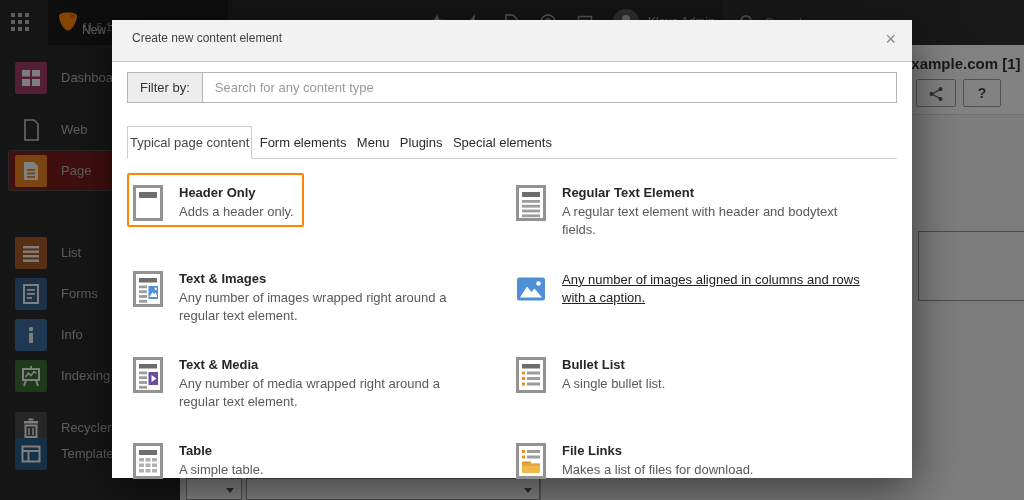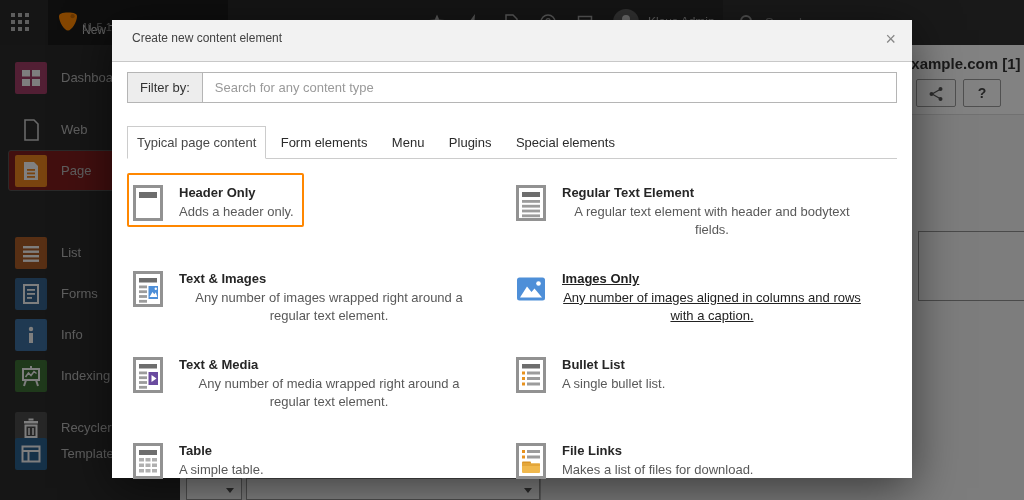--- a/index.html
+++ b/index.html
@@ -60,29 +60,29 @@
   .modal { position:absolute; left:112px; top:20px; width:800px; height:458px; background:#fff; z-index:10; box-shadow:0 10px 45px rgba(0,0,0,0.55); }
   .modal-header { position:relative; height:42px; background:#f2f2f2; border-bottom:1px solid #c8c8c8; }
   .modal-title { position:absolute; left:20px; top:11px; font-size:12px; color:#424242; }
   .modal-close { position:absolute; right:16px; top:9px; font-size:18px; color:#888; cursor:pointer; background:none; border:none; font-family:"Liberation Sans",sans-serif; }
   .modal-body { position:relative; padding:10px 15px 0 15px; }
   .filter-row { display:flex; height:31px; }
   .filter-addon { display:flex; align-items:center; padding:0 12px; background:#ededed; border:1px solid #b5b5b5; border-right:none; font-size:13px; color:#333; white-space:nowrap; }
   .filter-input { flex:1; border:1px solid #b5b5b5; padding:0 12px; font-size:13px; color:#333; font-family:"Liberation Sans",sans-serif; outline:none; }
   .filter-input::placeholder { color:#9a9a9a; }
   .tabs { margin-top:23px; border-bottom:1px solid #ccc; white-space:nowrap; }
-  .tab { display:inline-block; padding:8px 9px; font-size:13px; color:#2b2b2b; margin-bottom:-1px; cursor:pointer; border:1px solid transparent; }
+  .tab { display:inline-block; padding:8px 2px; font-size:13px; color:#2b2b2b; margin-bottom:-1px; cursor:pointer; border:1px solid transparent; }
   .tab.active { background:#fff; border-color:#ccc #ccc #fff #ccc; color:#474747; }
   .items-grid { display:grid; grid-template-columns:383px 383px; padding:14px 0 0 0; row-gap:14px; align-items:start; }
   .ce-item { display:inline-flex; gap:16px; padding:10px 8px 4px 4px; border:2px solid transparent; border-radius:2px; cursor:pointer; max-width:376px; width:max-content; }
   .ce-item.selected { border-color:#ff8700; }
   .ce-icon { flex:0 0 30px; width:30px; height:36px; }
   .ce-text { max-width:300px; }
   .ce-title { font-size:13px; font-weight:bold; color:#262626; margin-bottom:3px; }
-  .ce-desc { font-size:13px; color:#595959; line-height:1.38;text-align:center; }
+  .ce-desc { font-size:13px; color:#595959; line-height:1.38; }
   .ce-item.hovered .ce-title, .ce-item.hovered .ce-desc { text-decoration:underline; color:#222; }
 </style>
 </head>
 <body>
 
 <div id="stage">
 
   <div class="topbar">
     <span class="appsmenu">
       <svg width="20" height="20" viewBox="0 0 20 20">
@@ -376,21 +376,20 @@
 
         <div class="ce-item hovered">
           <span class="ce-icon">
             <svg width="30" height="36" viewBox="0 0 30 36">
                 <rect x="1" y="6.5" width="28" height="23" rx="2.5" fill="#4e8fd8"></rect>
                 <polygon points="4,26.5 11,15.5 15.5,21 18.5,17.5 26,26.5" fill="#fff"></polygon>
                 <circle cx="22.5" cy="12.5" r="2.3" fill="#fff"></circle>
               </svg>
           </span>
           <span class="ce-text">
-            <span class="ce-title" style="display:block">Images Only</span>
             <span class="ce-desc" style="display:block">Any number of images aligned in columns and rows with a caption.</span>
           </span>
         </div>
 
         <div class="ce-item">
           <span class="ce-icon">
             <svg width="30" height="36" viewBox="0 0 30 36">
                 <rect x="1.5" y="1.5" width="27" height="33" fill="#fff" stroke="#929292" stroke-width="3"></rect>
                 <rect x="6" y="7" width="18" height="4.5" fill="#6d6d6d"></rect>
                 <g fill="#9c9c9c">

